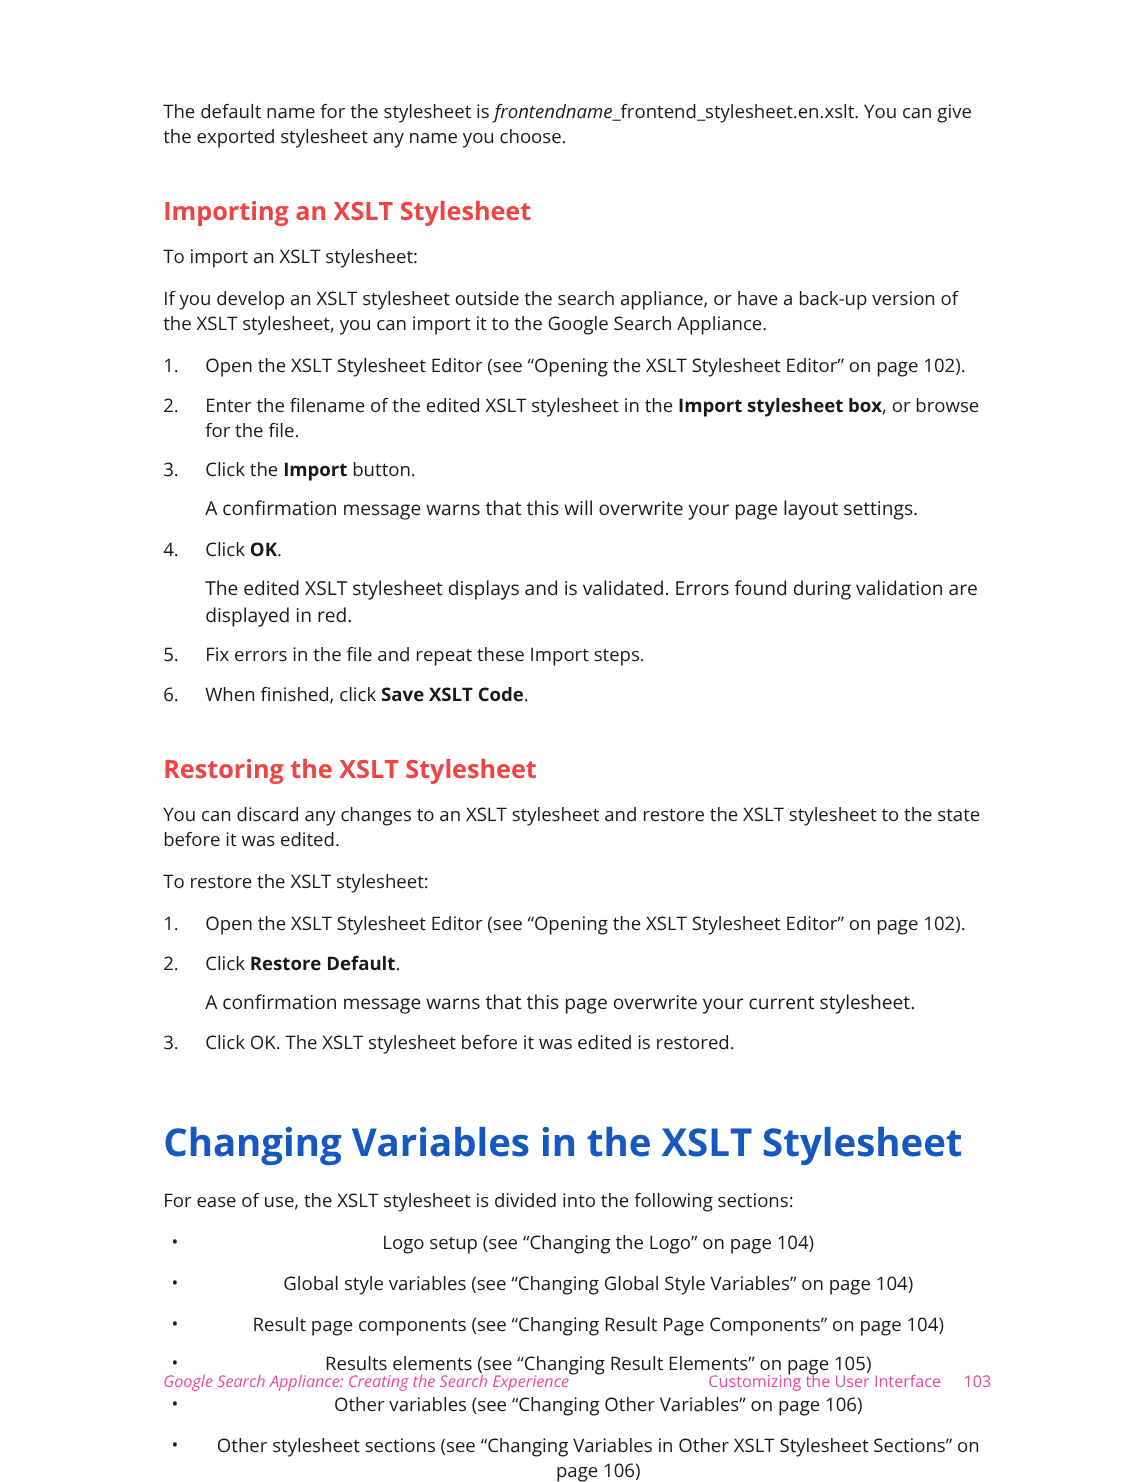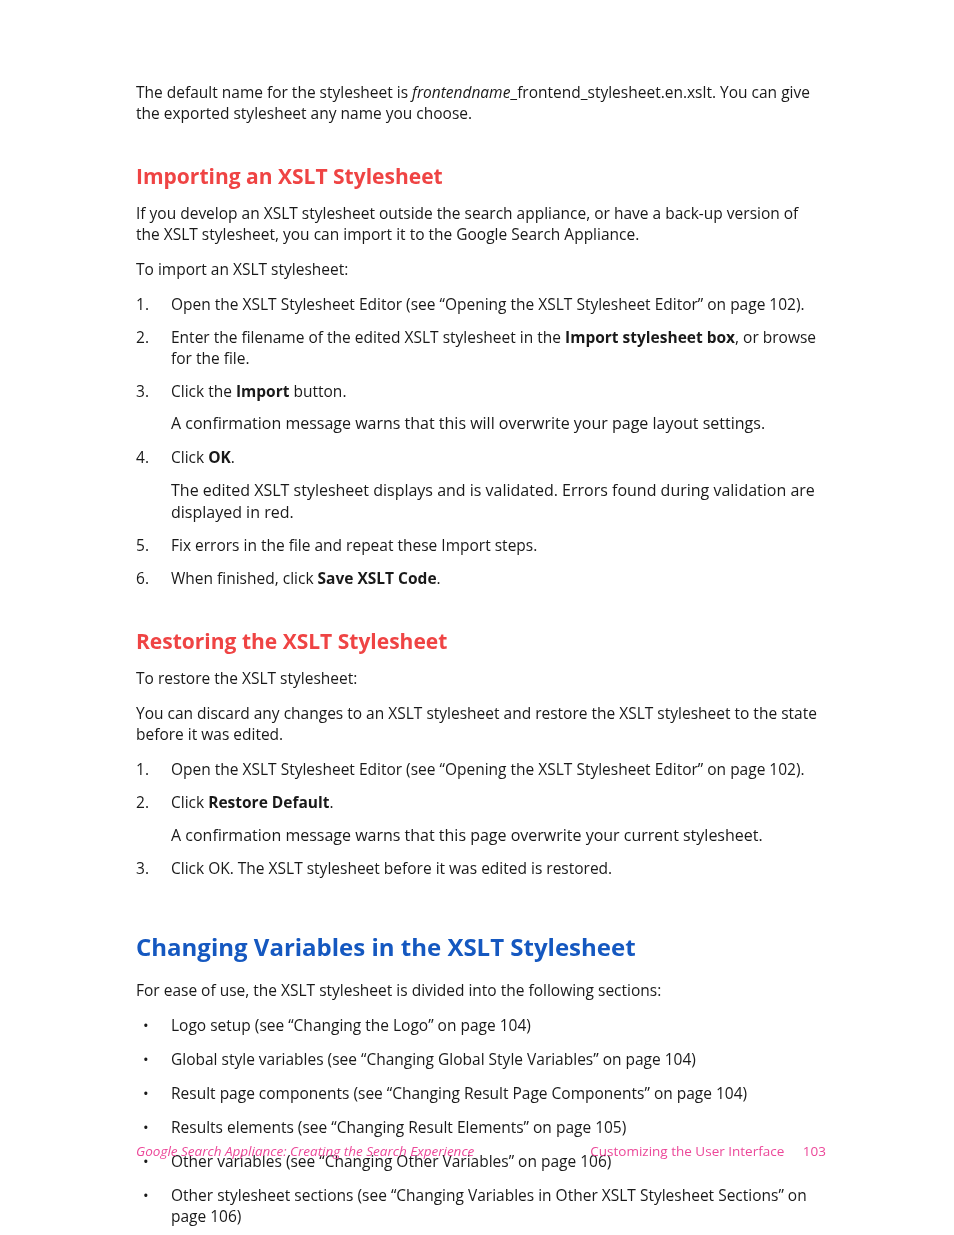--- a/index.html
+++ b/index.html
@@ -27,21 +27,21 @@
   }
   .h2 {
     color: #ef4444;
     font-size: 21px;
     font-weight: 700;
     margin: 40px 0 14px 0;
     line-height: 1.2;
   }
   .h1 {
     color: #1558c0;
-    font-size: 24px;
+    font-size: 32px;
     font-weight: 700;
     margin: 54px 0 18px 0;
     line-height: 1.2;
   }
   ol {
     margin: 0;
     padding: 0 0 0 35px;
     list-style: none;
     counter-reset: step;
   }
@@ -68,20 +68,21 @@
   ul.bul {
     margin: 0;
     padding: 0 0 0 35px;
     list-style: none;
   }
   ul.bul > li {
     position: relative;
     font-size: 15.5px;
     line-height: 1.35;
     margin: 0 0 13px 0;
+    text-align: center;
   }
   ul.bul > li::before {
     content: "•";
     position: absolute;
     left: -28px;
     top: 0;
     font-size: 15px;
   }
   b { font-weight: 700; }
   i { font-style: italic; }
@@ -103,22 +104,22 @@
 <body>
 
 <div class="page">
 
   <p>
     <span>The default name for the stylesheet is </span><i>frontendname</i><span>_frontend_stylesheet.en.xslt. You can give the exported stylesheet any name you choose.</span>
   </p>
 
   <div class="h2">Importing an XSLT Stylesheet</div>
 
+  <p>To import an XSLT stylesheet:</p>
   <p>If you develop an XSLT stylesheet outside the search appliance, or have a back-up version of the XSLT stylesheet, you can import it to the Google Search Appliance.</p>
-  <p>To import an XSLT stylesheet:</p>
 
   <ol>
     <li>
       <span>Open the XSLT Stylesheet Editor (see “Opening the XSLT Stylesheet Editor” on page 102).</span>
     </li>
     <li>
       <span>Enter the filename of the edited XSLT stylesheet in the </span><b>Import stylesheet box</b><span>, or browse for the file.</span>
     </li>
     <li>
       <span>Click the </span><b>Import</b><span> button.</span>
@@ -131,22 +132,22 @@
     <li>
       <span>Fix errors in the file and repeat these Import steps.</span>
     </li>
     <li>
       <span>When finished, click </span><b>Save XSLT Code</b><span>.</span>
     </li>
   </ol>
 
   <div class="h2">Restoring the XSLT Stylesheet</div>
 
+  <p>You can discard any changes to an XSLT stylesheet and restore the XSLT stylesheet to the state before it was edited.</p>
   <p>To restore the XSLT stylesheet:</p>
-  <p>You can discard any changes to an XSLT stylesheet and restore the XSLT stylesheet to the state before it was edited.</p>
 
   <ol>
     <li>
       <span>Open the XSLT Stylesheet Editor (see “Opening the XSLT Stylesheet Editor” on page 102).</span>
     </li>
     <li>
       <span>Click </span><b>Restore Default</b><span>.</span>
       <span class="sub">A confirmation message warns that this page overwrite your current stylesheet.</span>
     </li>
     <li>

